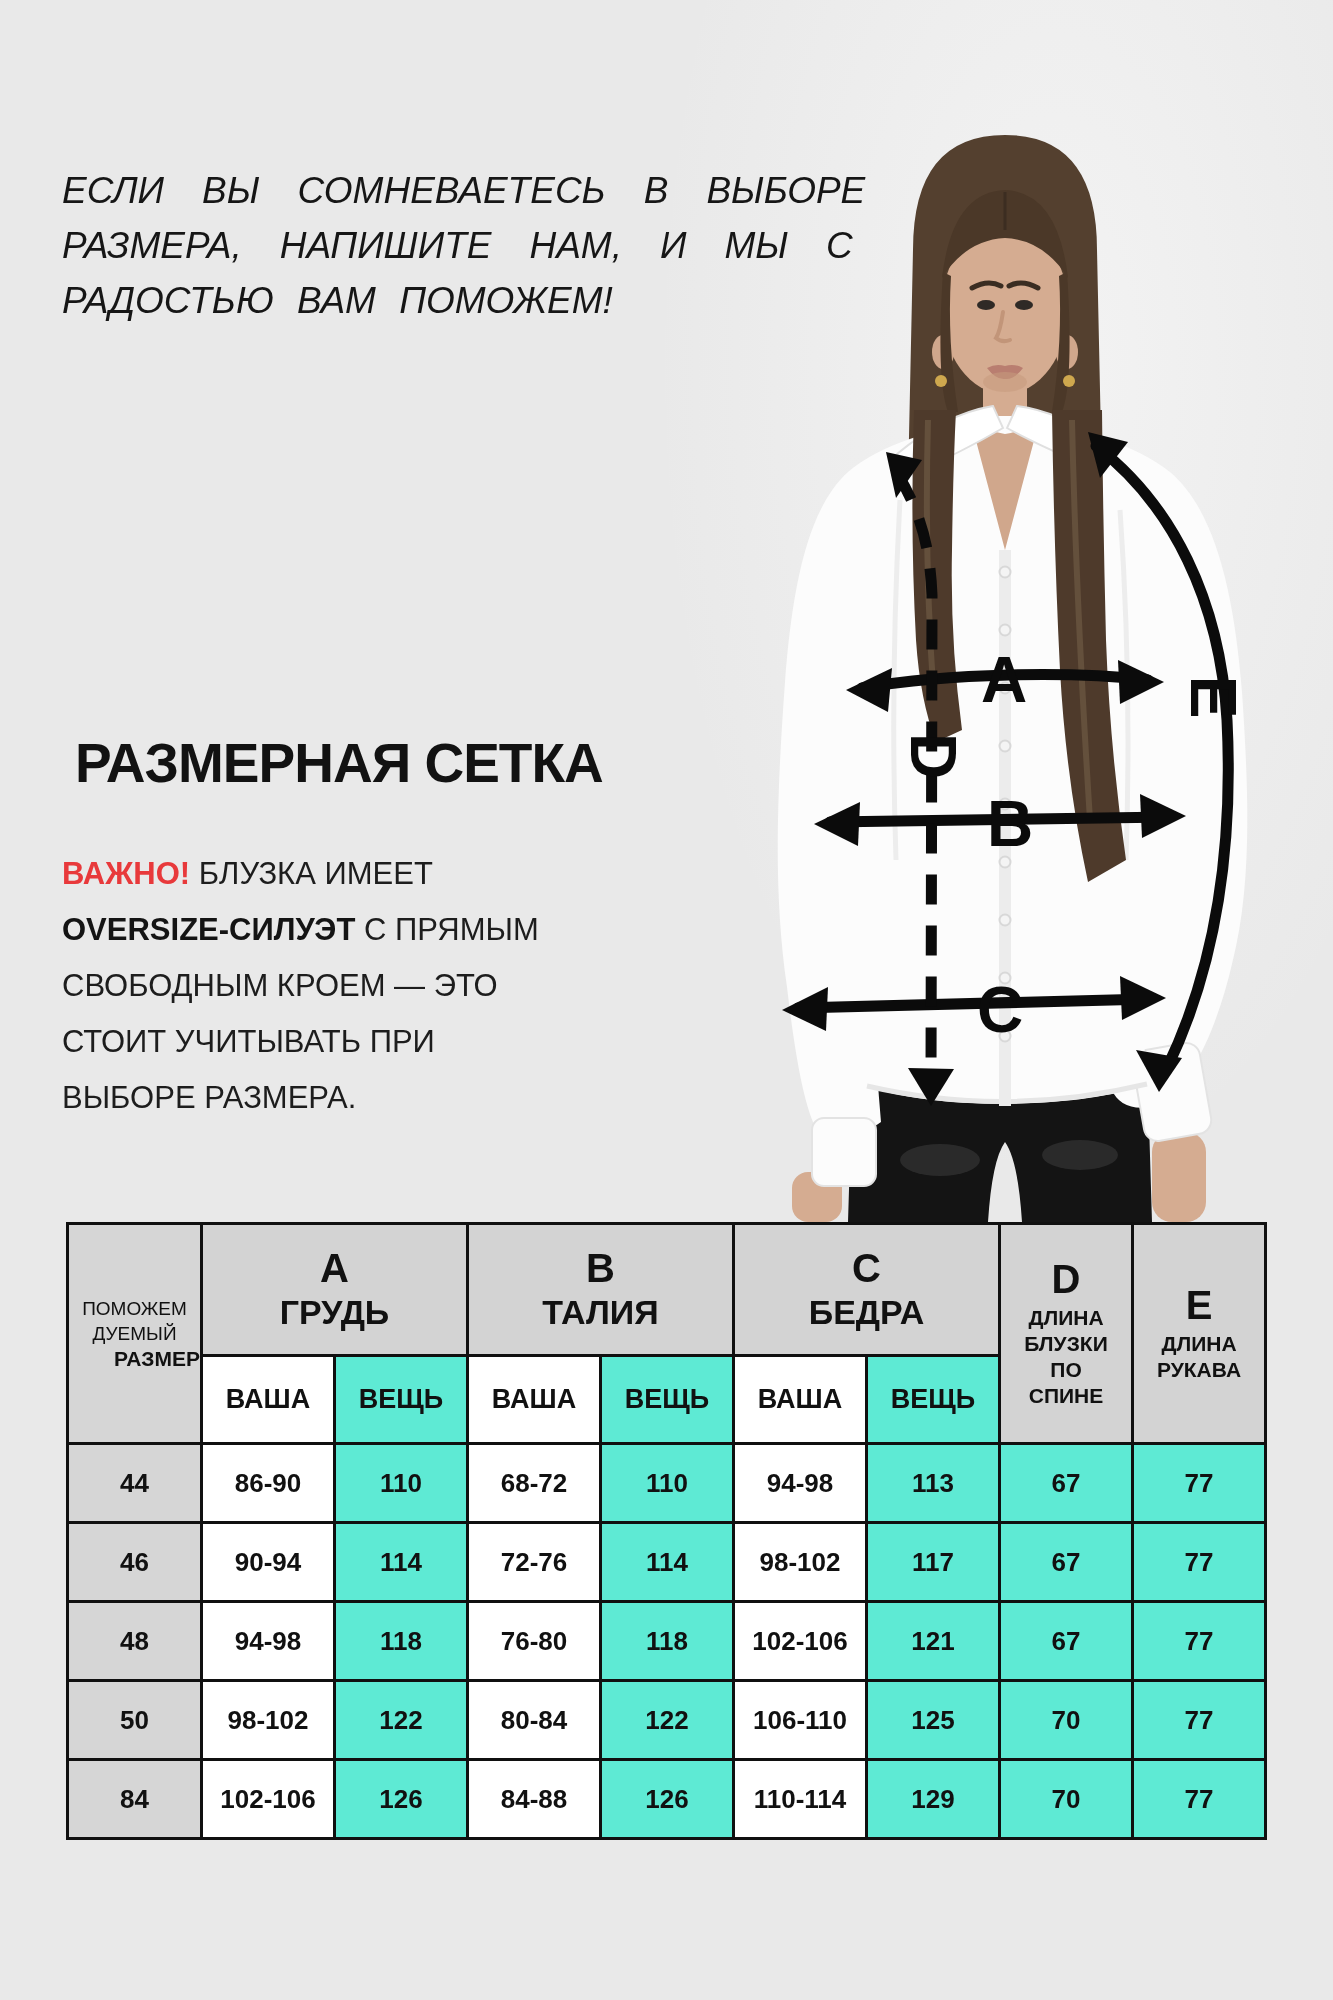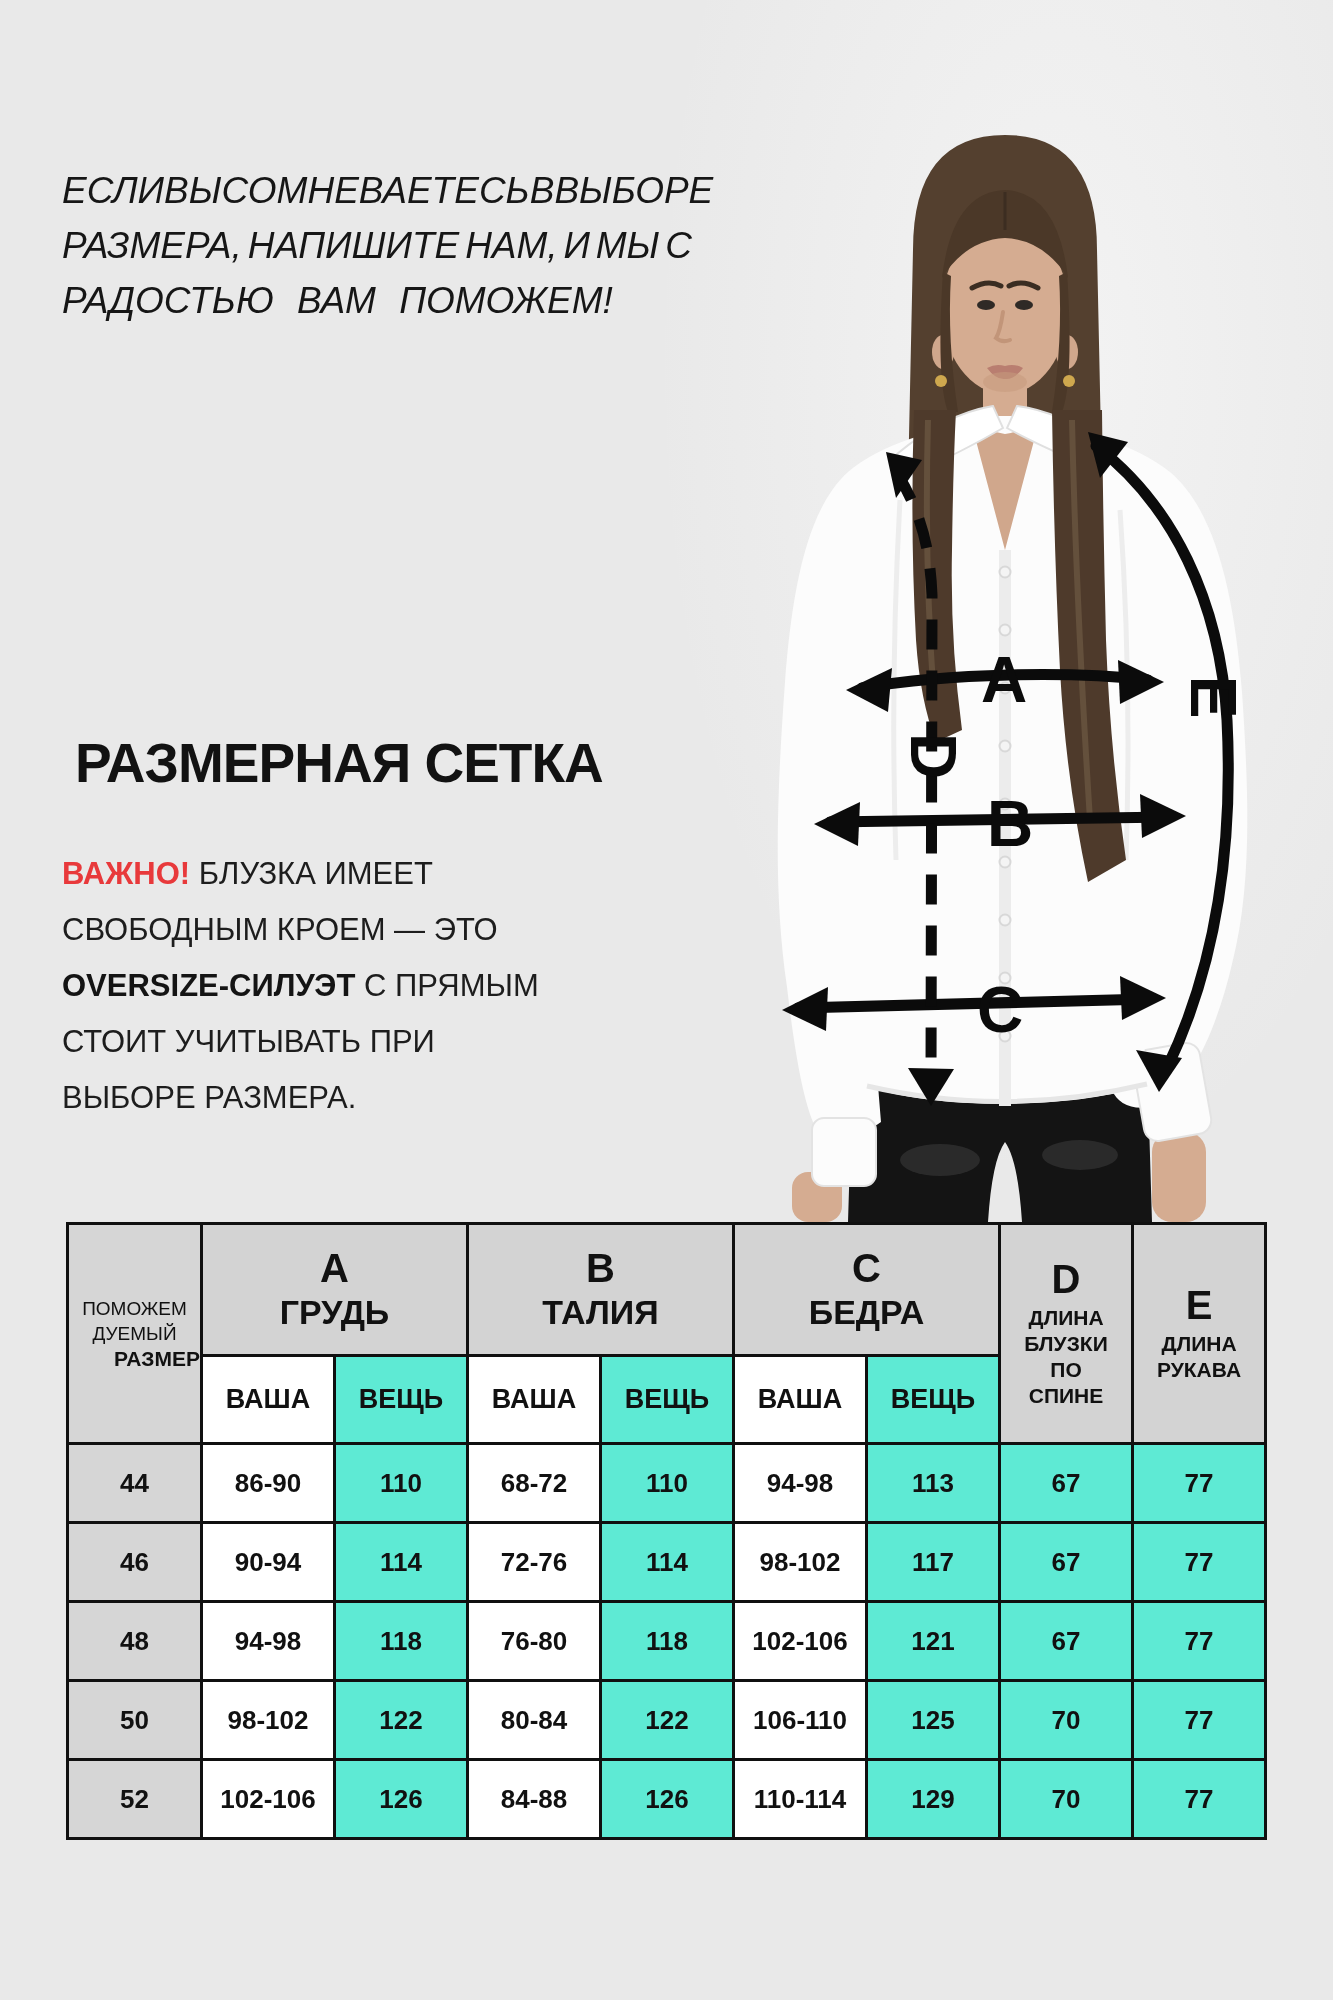--- a/index.html
+++ b/index.html
@@ -11,21 +11,21 @@
   }
   .backdrop{
     position:absolute; left:600px; top:0; width:733px; height:1300px;
     background:radial-gradient(ellipse at 62% 28%, #f3f3f3 0%, rgba(233,233,233,0) 62%);
   }
   
   .intro{
     position:absolute; left:62px; top:163px; width:630px;
     font-style:italic; font-size:37px; line-height:55px; color:#161616;
   }
-  .jline{display:flex; justify-content:space-between; width:100%;}
+  .jline{display:flex; justify-content:space-between; width:100%;gap:38px;}
   .jline.plain{display:block; word-spacing:0.35em;}
   
   .heading{
     position:absolute; left:62px; top:718px; margin:13px;
     font-size:55px; font-weight:700; letter-spacing:-1px; color:#121212;
   }
   
   .important{
     position:absolute; left:62px; top:846px; width:600px;
     font-size:31px; line-height:56px; color:#1d1d1d;
@@ -171,22 +171,22 @@
         <span>МЫ</span>
         <span>С</span>
       </div>
     <div class="jline plain">РАДОСТЬЮ ВАМ ПОМОЖЕМ!</div>
   </div>
 
   <h1 class="heading">РАЗМЕРНАЯ СЕТКА</h1>
 
   <div class="important">
     <div><span class="red">ВАЖНО!</span><span> БЛУЗКА ИМЕЕТ</span></div>
+    <div><strong>OVERSIZE-СИЛУЭТ</strong><span> С ПРЯМЫМ</span></div>
     <div><span>СВОБОДНЫМ КРОЕМ — ЭТО</span></div>
-    <div><strong>OVERSIZE-СИЛУЭТ</strong><span> С ПРЯМЫМ</span></div>
     <div><span>СТОИТ УЧИТЫВАТЬ ПРИ</span></div>
     <div><span>ВЫБОРЕ РАЗМЕРА.</span></div>
   </div>
 
   <table class="size">
     <colgroup>
       <col style="width:134px">
         <col style="width:133px">
         <col style="width:133px">
         <col style="width:133px">
@@ -270,21 +270,21 @@
       <td class="bg-white val">98-102</td>
       <td class="bg-light val">122</td>
       <td class="bg-white val">80-84</td>
       <td class="bg-light val">122</td>
       <td class="bg-white val">106-110</td>
       <td class="bg-light val">125</td>
       <td class="bg-light val">70</td>
       <td class="bg-light val">77</td>
     </tr>
     <tr class="drow">
-      <td class="bg-size val">52</td>
+      <td class="bg-size val">84</td>
       <td class="bg-white val">102-106</td>
       <td class="bg-light val">126</td>
       <td class="bg-white val">84-88</td>
       <td class="bg-light val">126</td>
       <td class="bg-white val">110-114</td>
       <td class="bg-light val">129</td>
       <td class="bg-light val">70</td>
       <td class="bg-light val">77</td>
     </tr>
   </tbody>

